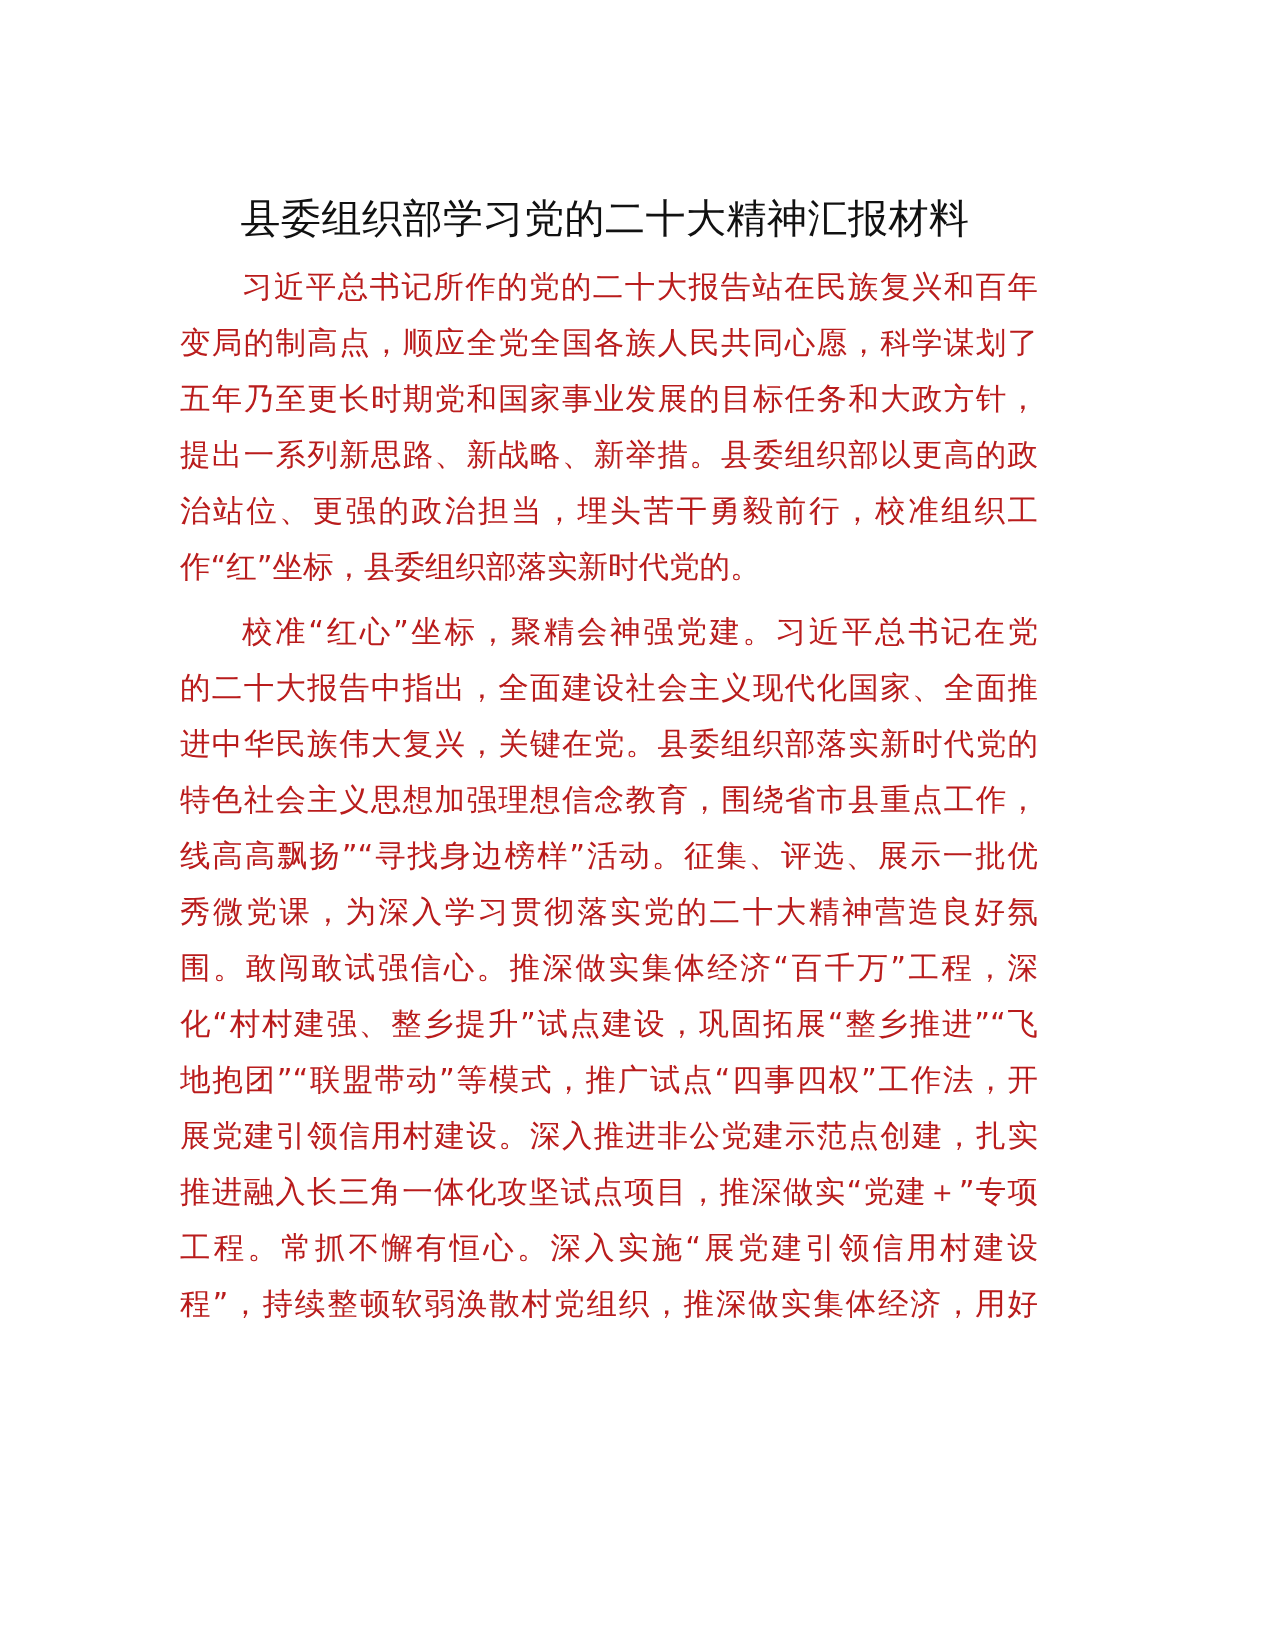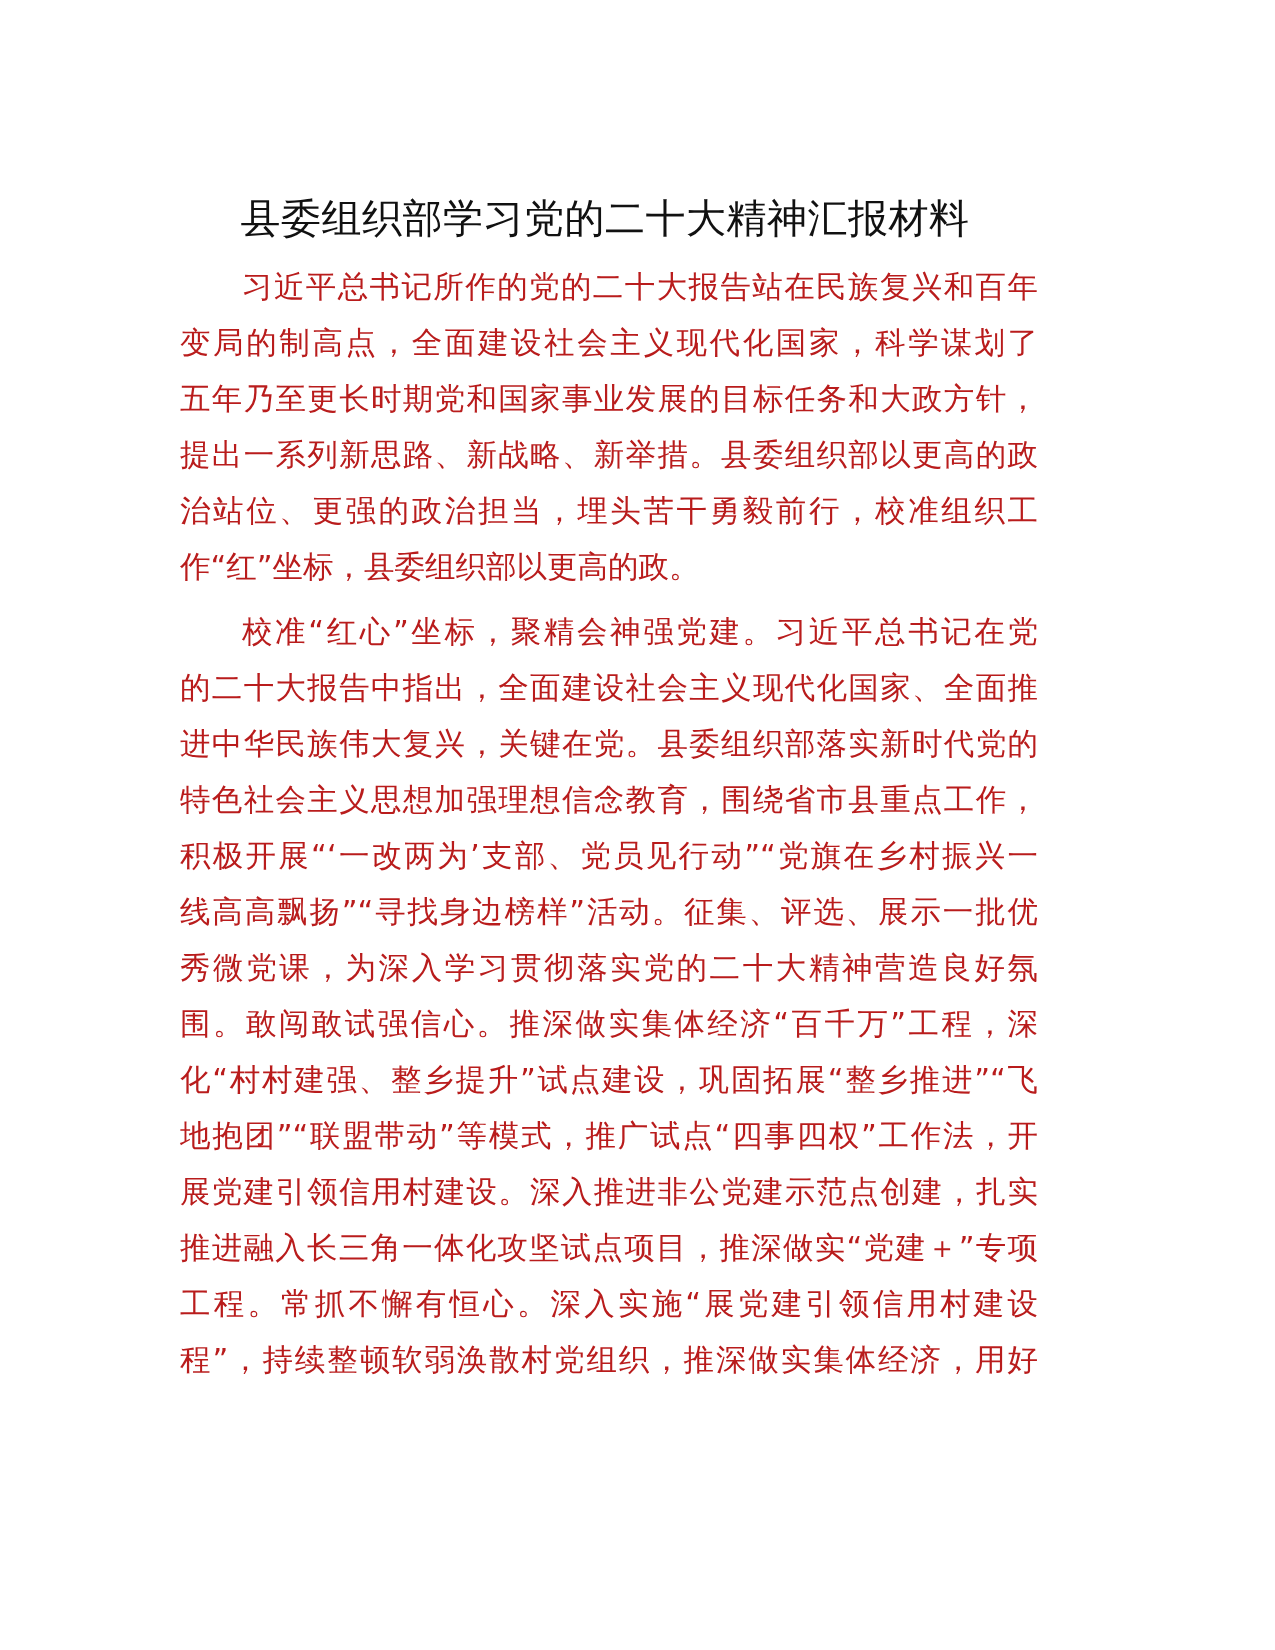--- a/index.html
+++ b/index.html
@@ -17,33 +17,32 @@
   #p2 { top: 560px; }
 </style>
 </head>
 <body>
 
 <div class="page">
   <div class="title">县委组织部学习党的二十大精神汇报材料</div>
 
   <div class="para" id="p1">
     <span class="line indent">习近平总书记所作的党的二十大报告站在民族复兴和百年</span>
-    <span class="line">变局的制高点，全面建设社会主义现代化国家，科学谋划了</span>
+    <span class="line">变局的制高点，顺应全党全国各族人民共同心愿，科学谋划了</span>
     <span class="line">五年乃至更长时期党和国家事业发展的目标任务和大政方针，</span>
     <span class="line">提出一系列新思路、新战略、新举措。县委组织部以更高的政</span>
     <span class="line">治站位、更强的政治担当，埋头苦干勇毅前行，校准组织工</span>
-    <span class="line last">作“红”坐标，县委组织部以更高的政。</span>
+    <span class="line last">作“红”坐标，县委组织部落实新时代党的。</span>
   </div>
 
   <div class="para" id="p2">
     <span class="line indent">校准“红心”坐标，聚精会神强党建。习近平总书记在党</span>
     <span class="line">的二十大报告中指出，全面建设社会主义现代化国家、全面推</span>
     <span class="line">进中华民族伟大复兴，关键在党。县委组织部落实新时代党的</span>
     <span class="line">特色社会主义思想加强理想信念教育，围绕省市县重点工作，</span>
-    <span class="line">积极开展“‘一改两为’支部、党员见行动”“党旗在乡村振兴一</span>
     <span class="line">线高高飘扬”“寻找身边榜样”活动。征集、评选、展示一批优</span>
     <span class="line">秀微党课，为深入学习贯彻落实党的二十大精神营造良好氛</span>
     <span class="line">围。敢闯敢试强信心。推深做实集体经济“百千万”工程，深</span>
     <span class="line">化“村村建强、整乡提升”试点建设，巩固拓展“整乡推进”“飞</span>
     <span class="line">地抱团”“联盟带动”等模式，推广试点“四事四权”工作法，开</span>
     <span class="line">展党建引领信用村建设。深入推进非公党建示范点创建，扎实</span>
     <span class="line">推进融入长三角一体化攻坚试点项目，推深做实“党建＋”专项</span>
     <span class="line">工程。常抓不懈有恒心。深入实施“展党建引领信用村建设</span>
     <span class="line">程”，持续整顿软弱涣散村党组织，推深做实集体经济，用好</span>
   </div>

